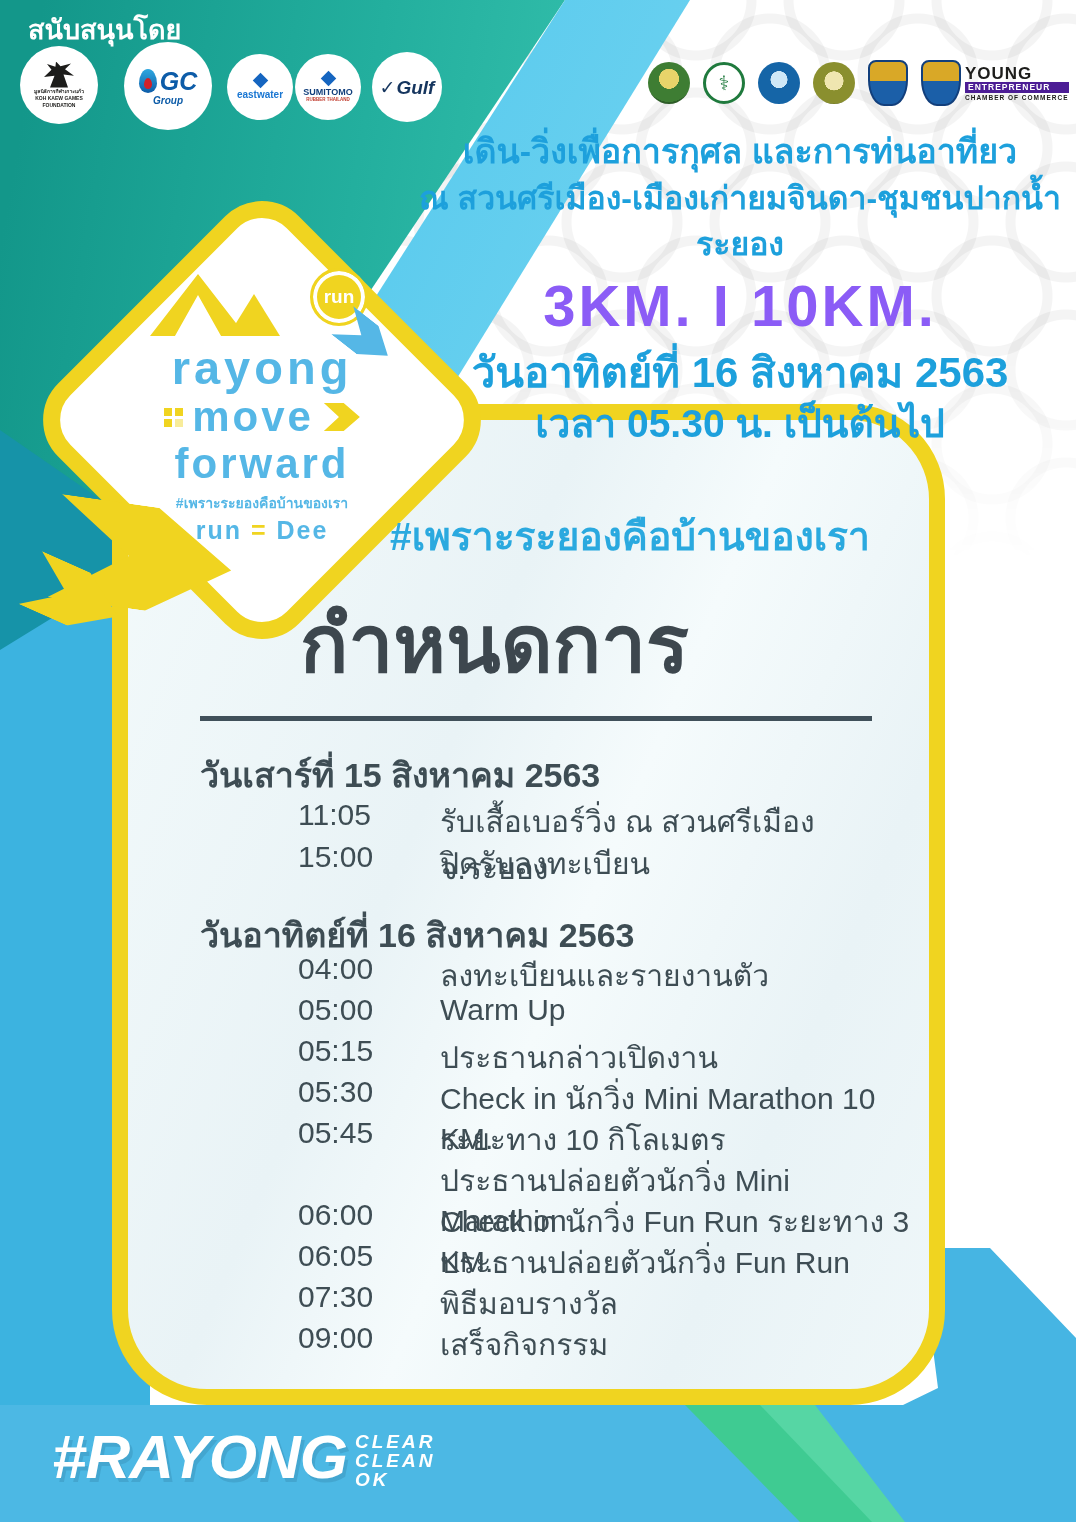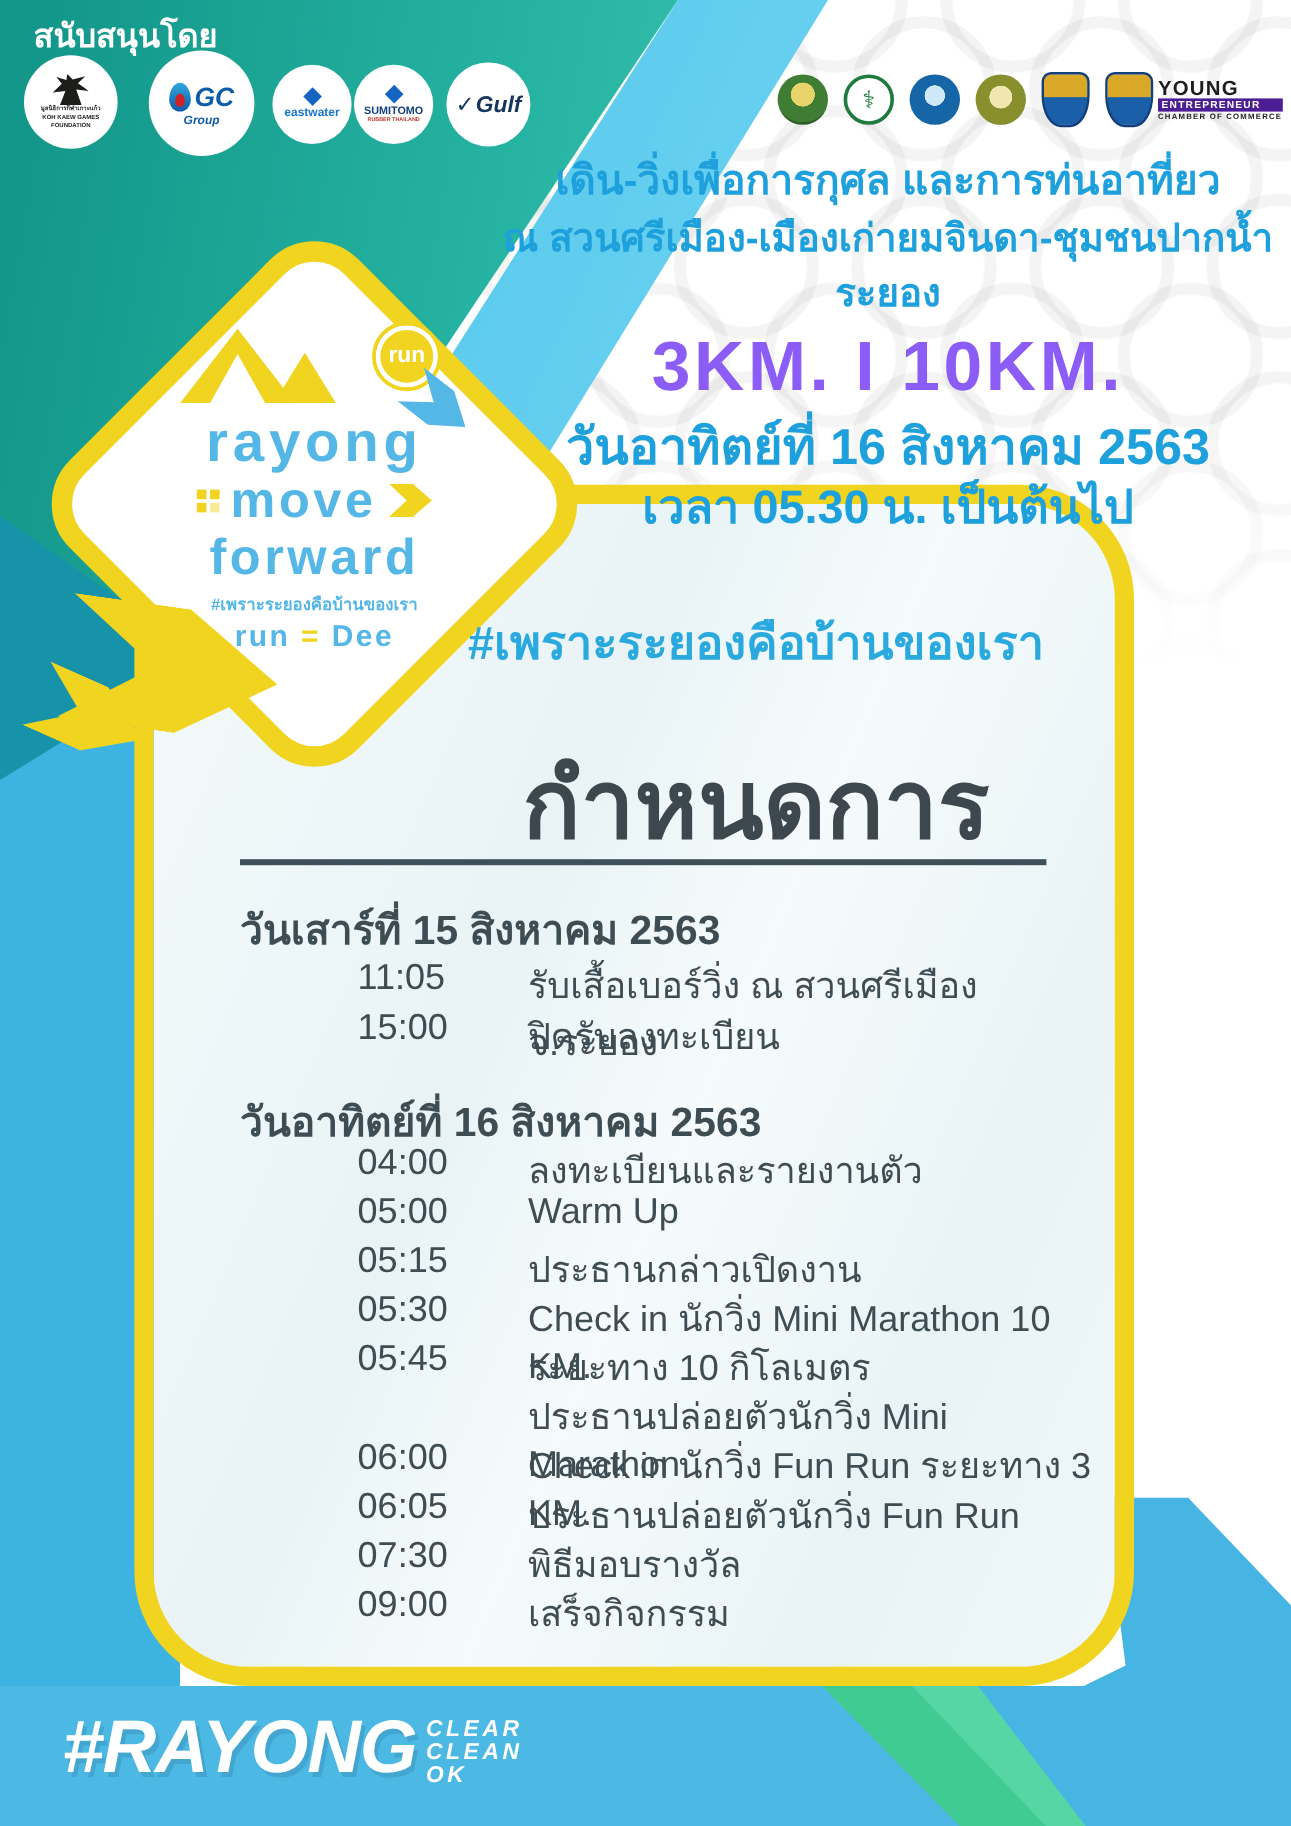--- a/index.html
+++ b/index.html
@@ -82,21 +82,21 @@
   .eh1 { font-size:34px; font-weight:700; line-height:47px; }
   .eh2 { font-size:32px; font-weight:700; line-height:46px; }
   .eh-dist { font-size:58px; font-weight:800; letter-spacing:3px; color:#8b5cf6; line-height:74px; margin-top:2px; }
   .eh-date { font-size:42px; font-weight:800; line-height:52px; margin-top:4px; }
   .eh-time { font-size:39px; font-weight:800; line-height:50px; }
 
   
   .prog-title { left:300px; top:512px; width:660px; text-align:center; color:#2aa9df; font-weight:700; }
   .pt1 { font-size:39px; line-height:48px; }
   .pt2 { font-size:39px; line-height:50px; }
-  .prog-head { left:300px; top:606px; width:660px; text-align:center; color:#3d474e; font-size:80px; font-weight:800; }
+  .prog-head { left:300px; top:580px; width:660px; text-align:left; color:#3d474e; font-size:80px; font-weight:800; }
   .rule { left:200px; top:716px; width:672px; height:5px; background:#40505a; }
   .day-title { width:640px; color:#3e4d54; font-size:34px; font-weight:800; }
   .srow { color:#3e4d54; font-size:30px; }
   .srow .t { position:absolute; left:298px; width:110px; }
   .srow .a { position:absolute; left:440px; width:480px; }
 
   
   .foot { left:52px; top:1422px; display:flex; align-items:flex-start; color:#ffffff; }
   .foot-tag { font-size:62px; font-weight:900; font-style:italic; letter-spacing:-1px; line-height:70px;
     text-shadow:3px 4px 0 rgba(26,88,118,0.18); }
@@ -106,21 +106,21 @@
   .sp-label { left:28px; top:8px; color:#ffffff; font-size:27px; font-weight:700; }
   .circle { position:absolute; background:#ffffff; border-radius:50%; display:flex; flex-direction:column;
     align-items:center; justify-content:center; text-align:center; overflow:hidden; }
   .c-found { left:20px; top:46px; width:78px; height:78px; }
   .found-mark { width:30px; height:26px; background:#1d1d1b; clip-path:polygon(40% 0,55% 18%,90% 8%,70% 30%,100% 55%,65% 50%,80% 100%,20% 100%,35% 55%,0 60%,25% 32%,10% 10%,38% 20%); }
   .found-cap { font-size:5px; color:#1d1d1b; font-weight:700; line-height:7px; }
   .c-gc { left:124px; top:42px; width:88px; height:88px; }
   .gc-row { display:flex; align-items:center; gap:3px; }
   .gc-drop { width:18px; height:24px; background:linear-gradient(#2fa8e0,#0d5ca8); border-radius:50% 50% 50% 50%/60% 60% 40% 40%; position:relative; }
   .gc-drop::after { content:""; position:absolute; left:5px; top:9px; width:8px; height:11px; background:#d22027; border-radius:50% 50% 50% 50%/60% 60% 40% 40%; }
-  .gc-txt { color:#0d5ca8; font-size:22px; font-weight:900; font-style:italic; line-height:28px; }
+  .gc-txt { color:#0d5ca8; font-size:25px; font-weight:900; font-style:italic; line-height:28px; }
   .gc-sub { color:#0d5ca8; font-size:10px; font-weight:700; font-style:italic; text-align:right; }
   .c-east { left:227px; top:54px; width:66px; height:66px; }
   .c-sumi { left:295px; top:54px; width:66px; height:66px; }
   .mini-diamond { width:11px; height:11px; background:#1565c0; transform:rotate(45deg); margin-bottom:3px; }
   .east-txt { color:#1976d2; font-size:10px; font-weight:800; }
   .sumi-txt { color:#123f7c; font-size:9px; font-weight:900; }
   .sumi-sub { color:#c0392b; font-size:4.5px; font-weight:700; }
   .c-gulf { left:372px; top:52px; width:70px; height:70px; }
   .gulf-txt { color:#15355e; font-size:19px; font-weight:900; font-style:italic; }
   .gulf-check { color:#15355e; font-weight:900; margin-right:1px; }

